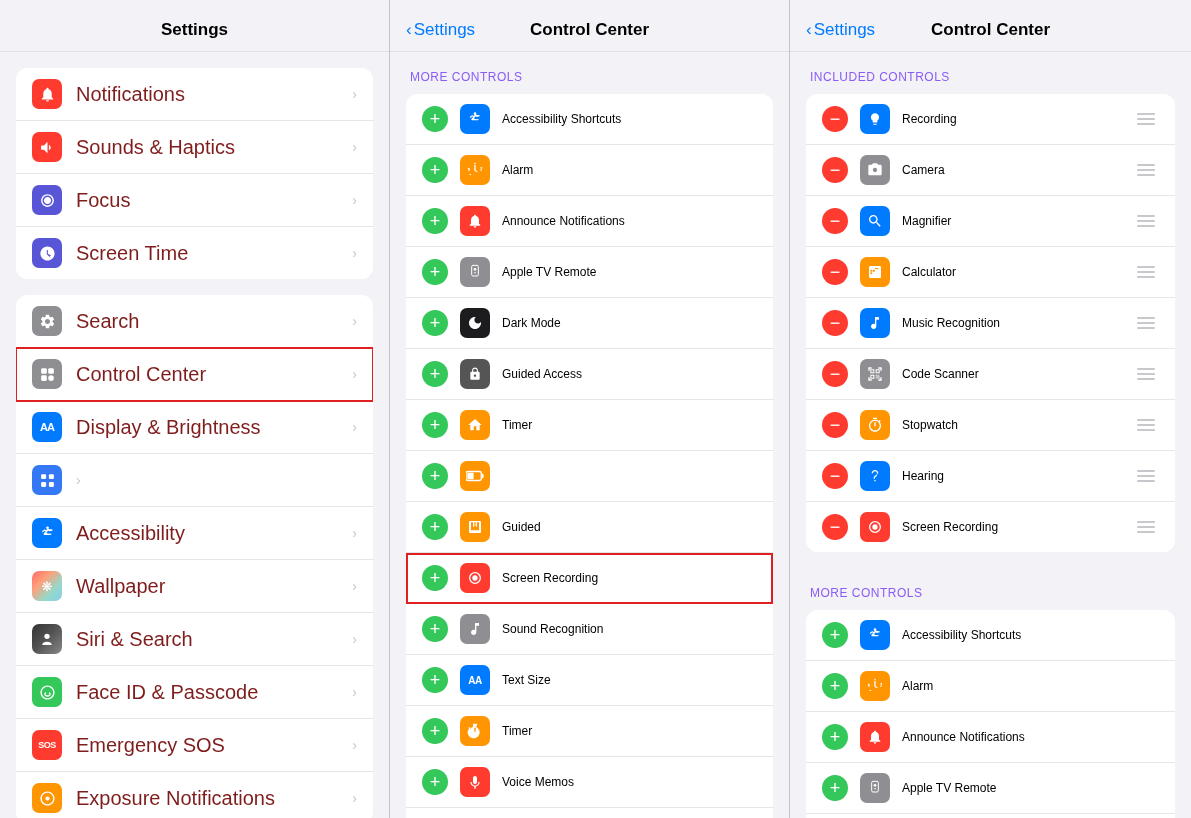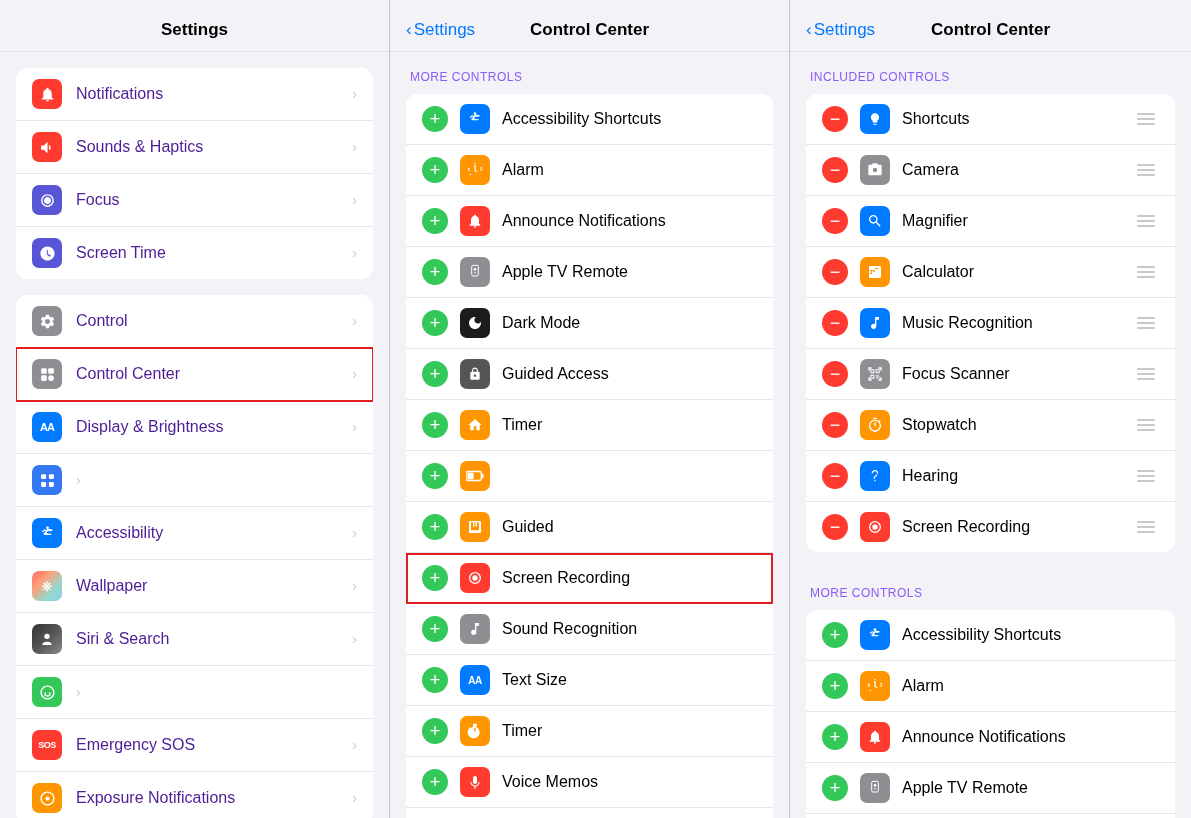--- a/index.html
+++ b/index.html
@@ -114,22 +114,22 @@
       align-items: center;
       justify-content: center;
       flex-shrink: 0;
       font-size: 16px;
       color: #fff;
       margin-right: 14px;
     }
 
     .item-label {
       flex: 1;
-      font-size: 16px;
-      color: #4c1d95;
+      font-size: 20px;
+      color: #7f1d1d;
     }
 
     .chevron {
       color: #c7c7cc;
       font-size: 14px;
     }
 
     
     .cc-item {
       display: flex;
@@ -185,21 +185,21 @@
       align-items: center;
       justify-content: center;
       font-size: 15px;
       color: #fff;
       flex-shrink: 0;
       margin-right: 12px;
     }
 
     .cc-label {
       flex: 1;
-      font-size: 16px;
+      font-size: 12px;
       color: #000;
     }
 
     .drag-handle {
       color: #c7c7cc;
       font-size: 18px;
       display: flex;
       flex-direction: column;
       gap: 3px;
       padding: 2px 4px;
@@ -290,21 +290,21 @@
     </div>
 
     <div class="left-group-bottom">
 
       <div class="list-item">
         <div class="item-icon" style="background:#8e8e93;">
           <svg width="17" height="17" viewBox="0 0 24 24" fill="white">
               <path d="M19.14 12.94c.04-.3.06-.61.06-.94 0-.32-.02-.64-.07-.94l2.03-1.58c.18-.14.23-.41.12-.61l-1.92-3.32c-.12-.22-.37-.29-.59-.22l-2.39.96c-.5-.38-1.03-.7-1.62-.94l-.36-2.54c-.04-.24-.24-.41-.48-.41h-3.84c-.24 0-.43.17-.47.41l-.36 2.54c-.59.24-1.13.57-1.62.94l-2.39-.96c-.22-.08-.47 0-.59.22L2.74 8.87c-.12.21-.08.47.12.61l2.03 1.58c-.05.3-.09.63-.09.94s.02.64.07.94l-2.03 1.58c-.18.14-.23.41-.12.61l1.92 3.32c.12.22.37.29.59.22l2.39-.96c.5.38 1.03.7 1.62.94l.36 2.54c.05.24.24.41.48.41h3.84c.24 0 .44-.17.47-.41l.36-2.54c.59-.24 1.13-.56 1.62-.94l2.39.96c.22.08.47 0 .59-.22l1.92-3.32c.12-.22.07-.47-.12-.61l-2.01-1.58zM12 15.6c-1.98 0-3.6-1.62-3.6-3.6s1.62-3.6 3.6-3.6 3.6 1.62 3.6 3.6-1.62 3.6-3.6 3.6z"></path>
             </svg>
         </div>
-        <span class="item-label">Control</span>
+        <span class="item-label">Search</span>
         <span class="chevron">›</span>
       </div>
 
       <div class="list-item control-center-row">
         <div class="item-icon" style="background:#8e8e93; font-size:12px; font-weight:600;">
           <svg width="17" height="17" viewBox="0 0 24 24" fill="white">
               <rect x="3" y="3" width="8" height="8" rx="2"></rect>
               <rect x="13" y="3" width="8" height="8" rx="2"></rect>
               <rect x="3" y="13" width="8" height="8" rx="2"></rect>
               <circle cx="17" cy="17" r="4"></circle>
@@ -363,20 +363,21 @@
         <span class="item-label">Siri &amp; Search</span>
         <span class="chevron">›</span>
       </div>
 
       <div class="list-item">
         <div class="item-icon" style="background:#34c759;">
           <svg width="17" height="17" viewBox="0 0 24 24" fill="white">
               <path d="M9 11.75c-.69 0-1.25.56-1.25 1.25s.56 1.25 1.25 1.25 1.25-.56 1.25-1.25-.56-1.25-1.25-1.25zm6 0c-.69 0-1.25.56-1.25 1.25s.56 1.25 1.25 1.25 1.25-.56 1.25-1.25-.56-1.25-1.25-1.25zM12 2C6.48 2 2 6.48 2 12s4.48 10 10 10 10-4.48 10-10S17.52 2 12 2zm0 18c-4.41 0-8-3.59-8-8s3.59-8 8-8 8 3.59 8 8-3.59 8-8 8zm0-4c-1.48 0-2.75-.81-3.45-2H6.88C7.63 16.22 9.65 18 12 18s4.37-1.78 5.12-4h-1.67C14.75 15.19 13.48 16 12 16z"></path>
             </svg>
         </div>
+        <span class="item-label">Face ID &amp; Passcode</span>
         <span class="chevron">›</span>
       </div>
 
       <div class="list-item">
         <div class="item-icon" style="background:#ff3b30; font-size:9px; font-weight:700; letter-spacing:-0.5px;">
           SOS
         </div>
         <span class="item-label">Emergency SOS</span>
         <span class="chevron">›</span>
       </div>
@@ -578,21 +579,21 @@
 
     <div class="list-group">
 
       <div class="cc-item">
         <div class="cc-remove-btn">−</div>
         <div class="cc-icon" style="background:#007AFF;">
           <svg width="14" height="14" viewBox="0 0 24 24" fill="white">
               <path d="M9 21c0 .55.45 1 1 1h4c.55 0 1-.45 1-1v-1H9v1zm3-19C8.14 2 5 5.14 5 9c0 2.38 1.19 4.47 3 5.74V17c0 .55.45 1 1 1h6c.55 0 1-.45 1-1v-2.26c1.81-1.27 3-3.36 3-5.74 0-3.86-3.14-7-7-7z"></path>
             </svg>
         </div>
-        <span class="cc-label">Shortcuts</span>
+        <span class="cc-label">Recording</span>
         <div class="drag-handle">
           <span></span>
             <span></span>
             <span></span>
         </div>
       </div>
 
       <div class="cc-item">
         <div class="cc-remove-btn">−</div>
         <div class="cc-icon" style="background:#8e8e93;">
@@ -653,21 +654,21 @@
         </div>
       </div>
 
       <div class="cc-item">
         <div class="cc-remove-btn">−</div>
         <div class="cc-icon" style="background:#8e8e93;">
           <svg width="16" height="16" viewBox="0 0 24 24" fill="white">
               <path d="M9.5 6.5v3h-3v-3h3M11 5H5v6h6V5zm-1.5 9.5v3h-3v-3h3M11 13H5v6h6v-6zm6.5-6.5v3h-3v-3h3M19 5h-6v6h6V5zm-6 8h1.5v1.5H13V13zm1.5 1.5H16V16h-1.5v-1.5zM16 13h1.5v1.5H16V13zm-3 3h1.5v1.5H13V16zm1.5 1.5H16V19h-1.5v-1.5zM16 16h1.5v1.5H16V16zm1.5-1.5H19V16h-1.5v-1.5zm0 3H19V19h-1.5v-1.5zM22 7h-2V4h-3V2h5v5zm0 15v-5h-2v3h-3v2h5zM2 22h5v-2H4v-3H2v5zM2 2v5h2V4h3V2H2z"></path>
             </svg>
         </div>
-        <span class="cc-label">Focus Scanner</span>
+        <span class="cc-label">Code Scanner</span>
         <div class="drag-handle">
           <span></span>
             <span></span>
             <span></span>
         </div>
       </div>
 
       <div class="cc-item">
         <div class="cc-remove-btn">−</div>
         <div class="cc-icon" style="background:#ff9500;">

